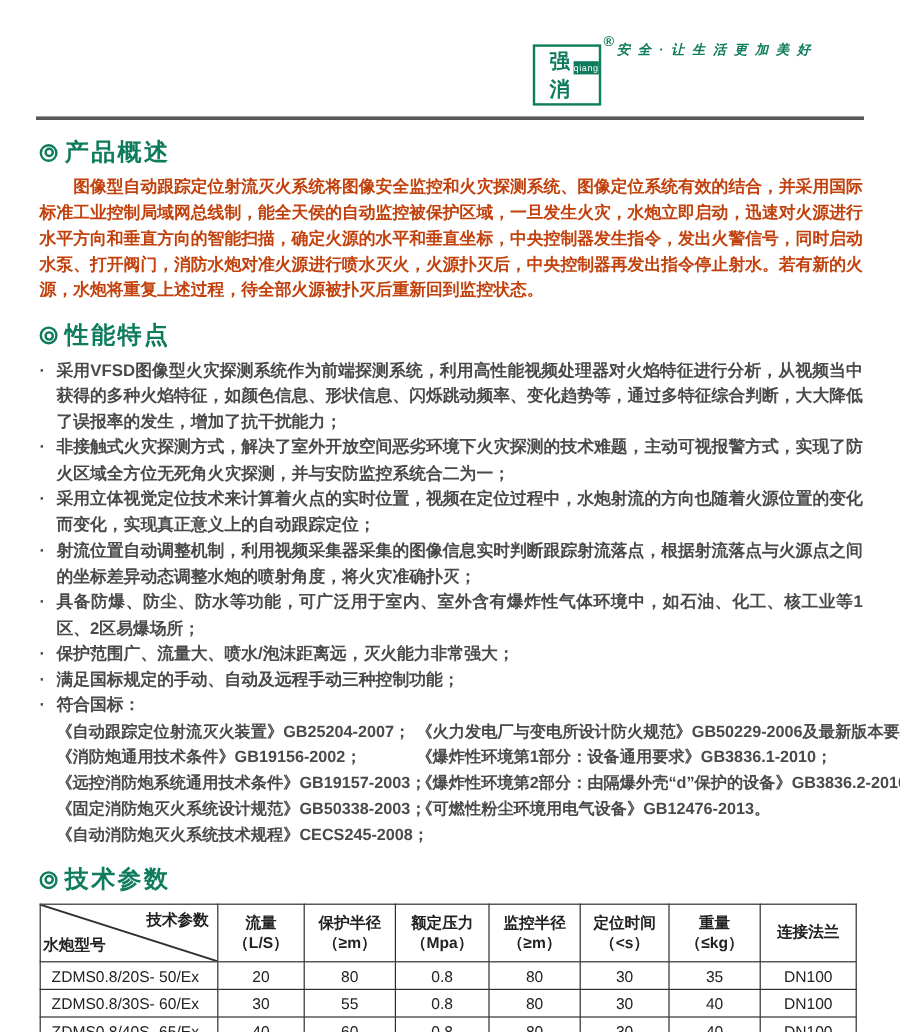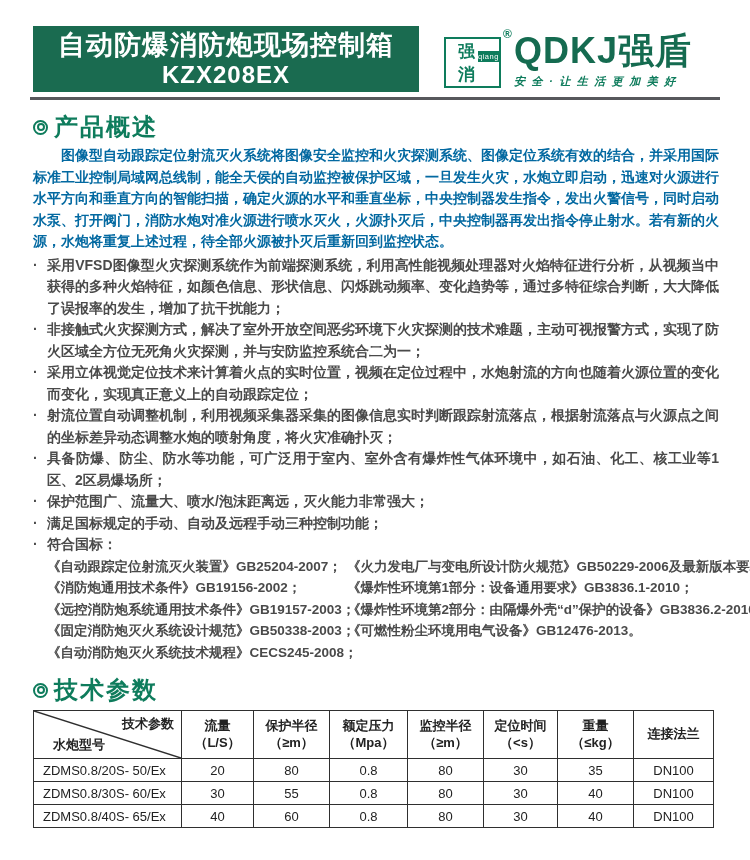--- a/index.html
+++ b/index.html
@@ -27,27 +27,27 @@
   .reg-mark{position:absolute;left:503px;top:27px;color:#0E7C5C;font-size:12px;font-weight:700;}
   .logo-right{position:absolute;left:514px;top:31px;width:210px;}
   .logo-word{color:#156B50;font-size:36px;line-height:40px;font-weight:900;letter-spacing:1px;
     font-family:"Liberation Sans","DejaVu Sans",sans-serif;}
   .tagline{margin-top:3px;color:#0E7C5C;font-size:11px;font-weight:700;letter-spacing:6.5px;white-space:nowrap;font-style:italic;}
   .divider{position:absolute;left:30px;top:97px;width:690px;height:3px;background:#57585C;}
   
   .content{position:absolute;left:33px;top:100px;width:686px;}
   .sec-heading{
     display:flex;align-items:center;margin:15px 0 6px 0;
-    color:#0E7C5C;font-size:24px;font-weight:800;letter-spacing:2px;line-height:24px;
+    color:#0E7C5C;font-size:20px;font-weight:800;letter-spacing:2px;line-height:24px;
   }
   .ring-icon{position:relative;width:15px;height:15px;border:2.5px solid #0E7C5C;border-radius:50%;
     margin-right:6px;flex:none;}
   .ring-icon::before{content:"";position:absolute;left:50%;top:50%;width:4px;height:4px;
     transform:translate(-50%,-50%);border:2px solid #0E7C5C;border-radius:50%;}
-  .para{font-size:14px;line-height:21.5px;font-weight:700;color:#0369a1;
+  .para{font-size:14px;line-height:21.5px;font-weight:700;color:#c2410c;
     text-indent:2em;text-align:justify;margin:2px 0 0 0;}
   .bullets{margin-top:2px;}
   .bullet{display:flex;font-size:14px;line-height:21.5px;font-weight:700;color:#4a4a4a;}
   .dot{width:14px;flex:none;}
   .btext{flex:1;text-align:justify;}
   .standards{display:flex;margin-left:14px;font-size:13.5px;line-height:21.5px;
     font-weight:700;color:#4a4a4a;}
   .std-col-left{width:300px;flex:none;}
   .std-col-right{flex:1;}
   .std-item{white-space:nowrap;}
@@ -55,53 +55,52 @@
   .ptable{margin-top:8px;width:680px;table-layout:fixed;border-collapse:collapse;
     font-size:13px;color:#222;}
   .ptable th,.ptable td{border:1.5px solid #2f2f2f;padding:0 2px;}
   .ptable thead th{height:48px;font-weight:700;line-height:1.25;text-align:center;}
   .hdr-unit{display:block;font-weight:700;}
   .ptable tbody td{height:23px;text-align:center;font-weight:400;}
   .ptable tbody td.model{text-align:left;padding-left:9px;}
   .corner{position:relative;padding:0;}
   .corner svg{position:absolute;left:0;top:0;width:100%;height:100%;}
   .corner-top{position:absolute;top:5px;right:7px;font-weight:700;}
-  .corner-bottom{position:absolute;bottom:5px;left:19px;font-weight:700;}
+  .corner-bottom{position:absolute;bottom:5px;left:2px;font-weight:700;}
 </style>
 </head>
 <body>
 
 <div class="page">
 
-  <div class="title-box">
-    <div class="title-line1">自动防爆消防炮现场控制箱</div>
-    <div class="title-line2">KZX208EX</div>
-  </div>
 
   <div class="brand-seal">
     <div class="seal-cn">强消</div>
     <div class="seal-en">qiang xiao</div>
   </div>
   <span class="reg-mark">®</span>
 
   <div class="logo-right">
-    <div class="logo-word">QDKJ强盾</div>
     <div class="tagline">安全·让生活更加美好</div>
   </div>
 
   <div class="divider"></div>
 
   <div class="content">
 
     <div class="sec-heading">
       <span class="ring-icon"></span>
       <span>产品概述</span>
     </div>
     <p class="para">图像型自动跟踪定位射流灭火系统将图像安全监控和火灾探测系统、图像定位系统有效的结合，并采用国际标准工业控制局域网总线制，能全天侯的自动监控被保护区域，一旦发生火灾，水炮立即启动，迅速对火源进行水平方向和垂直方向的智能扫描，确定火源的水平和垂直坐标，中央控制器发生指令，发出火警信号，同时启动水泵、打开阀门，消防水炮对准火源进行喷水灭火，火源扑灭后，中央控制器再发出指令停止射水。若有新的火源，水炮将重复上述过程，待全部火源被扑灭后重新回到监控状态。</p>
 
+    <div class="sec-heading">
+      <span class="ring-icon"></span>
+      <span>性能特点</span>
+    </div>
 
     <div class="bullets">
       <div class="bullet">
         <span class="dot">·</span>
         <span class="btext">采用VFSD图像型火灾探测系统作为前端探测系统，利用高性能视频处理器对火焰特征进行分析，从视频当中获得的多种火焰特征，如颜色信息、形状信息、闪烁跳动频率、变化趋势等，通过多特征综合判断，大大降低了误报率的发生，增加了抗干扰能力；</span>
       </div>
       <div class="bullet">
         <span class="dot">·</span>
         <span class="btext">非接触式火灾探测方式，解决了室外开放空间恶劣环境下火灾探测的技术难题，主动可视报警方式，实现了防火区域全方位无死角火灾探测，并与安防监控系统合二为一；</span>
       </div>

